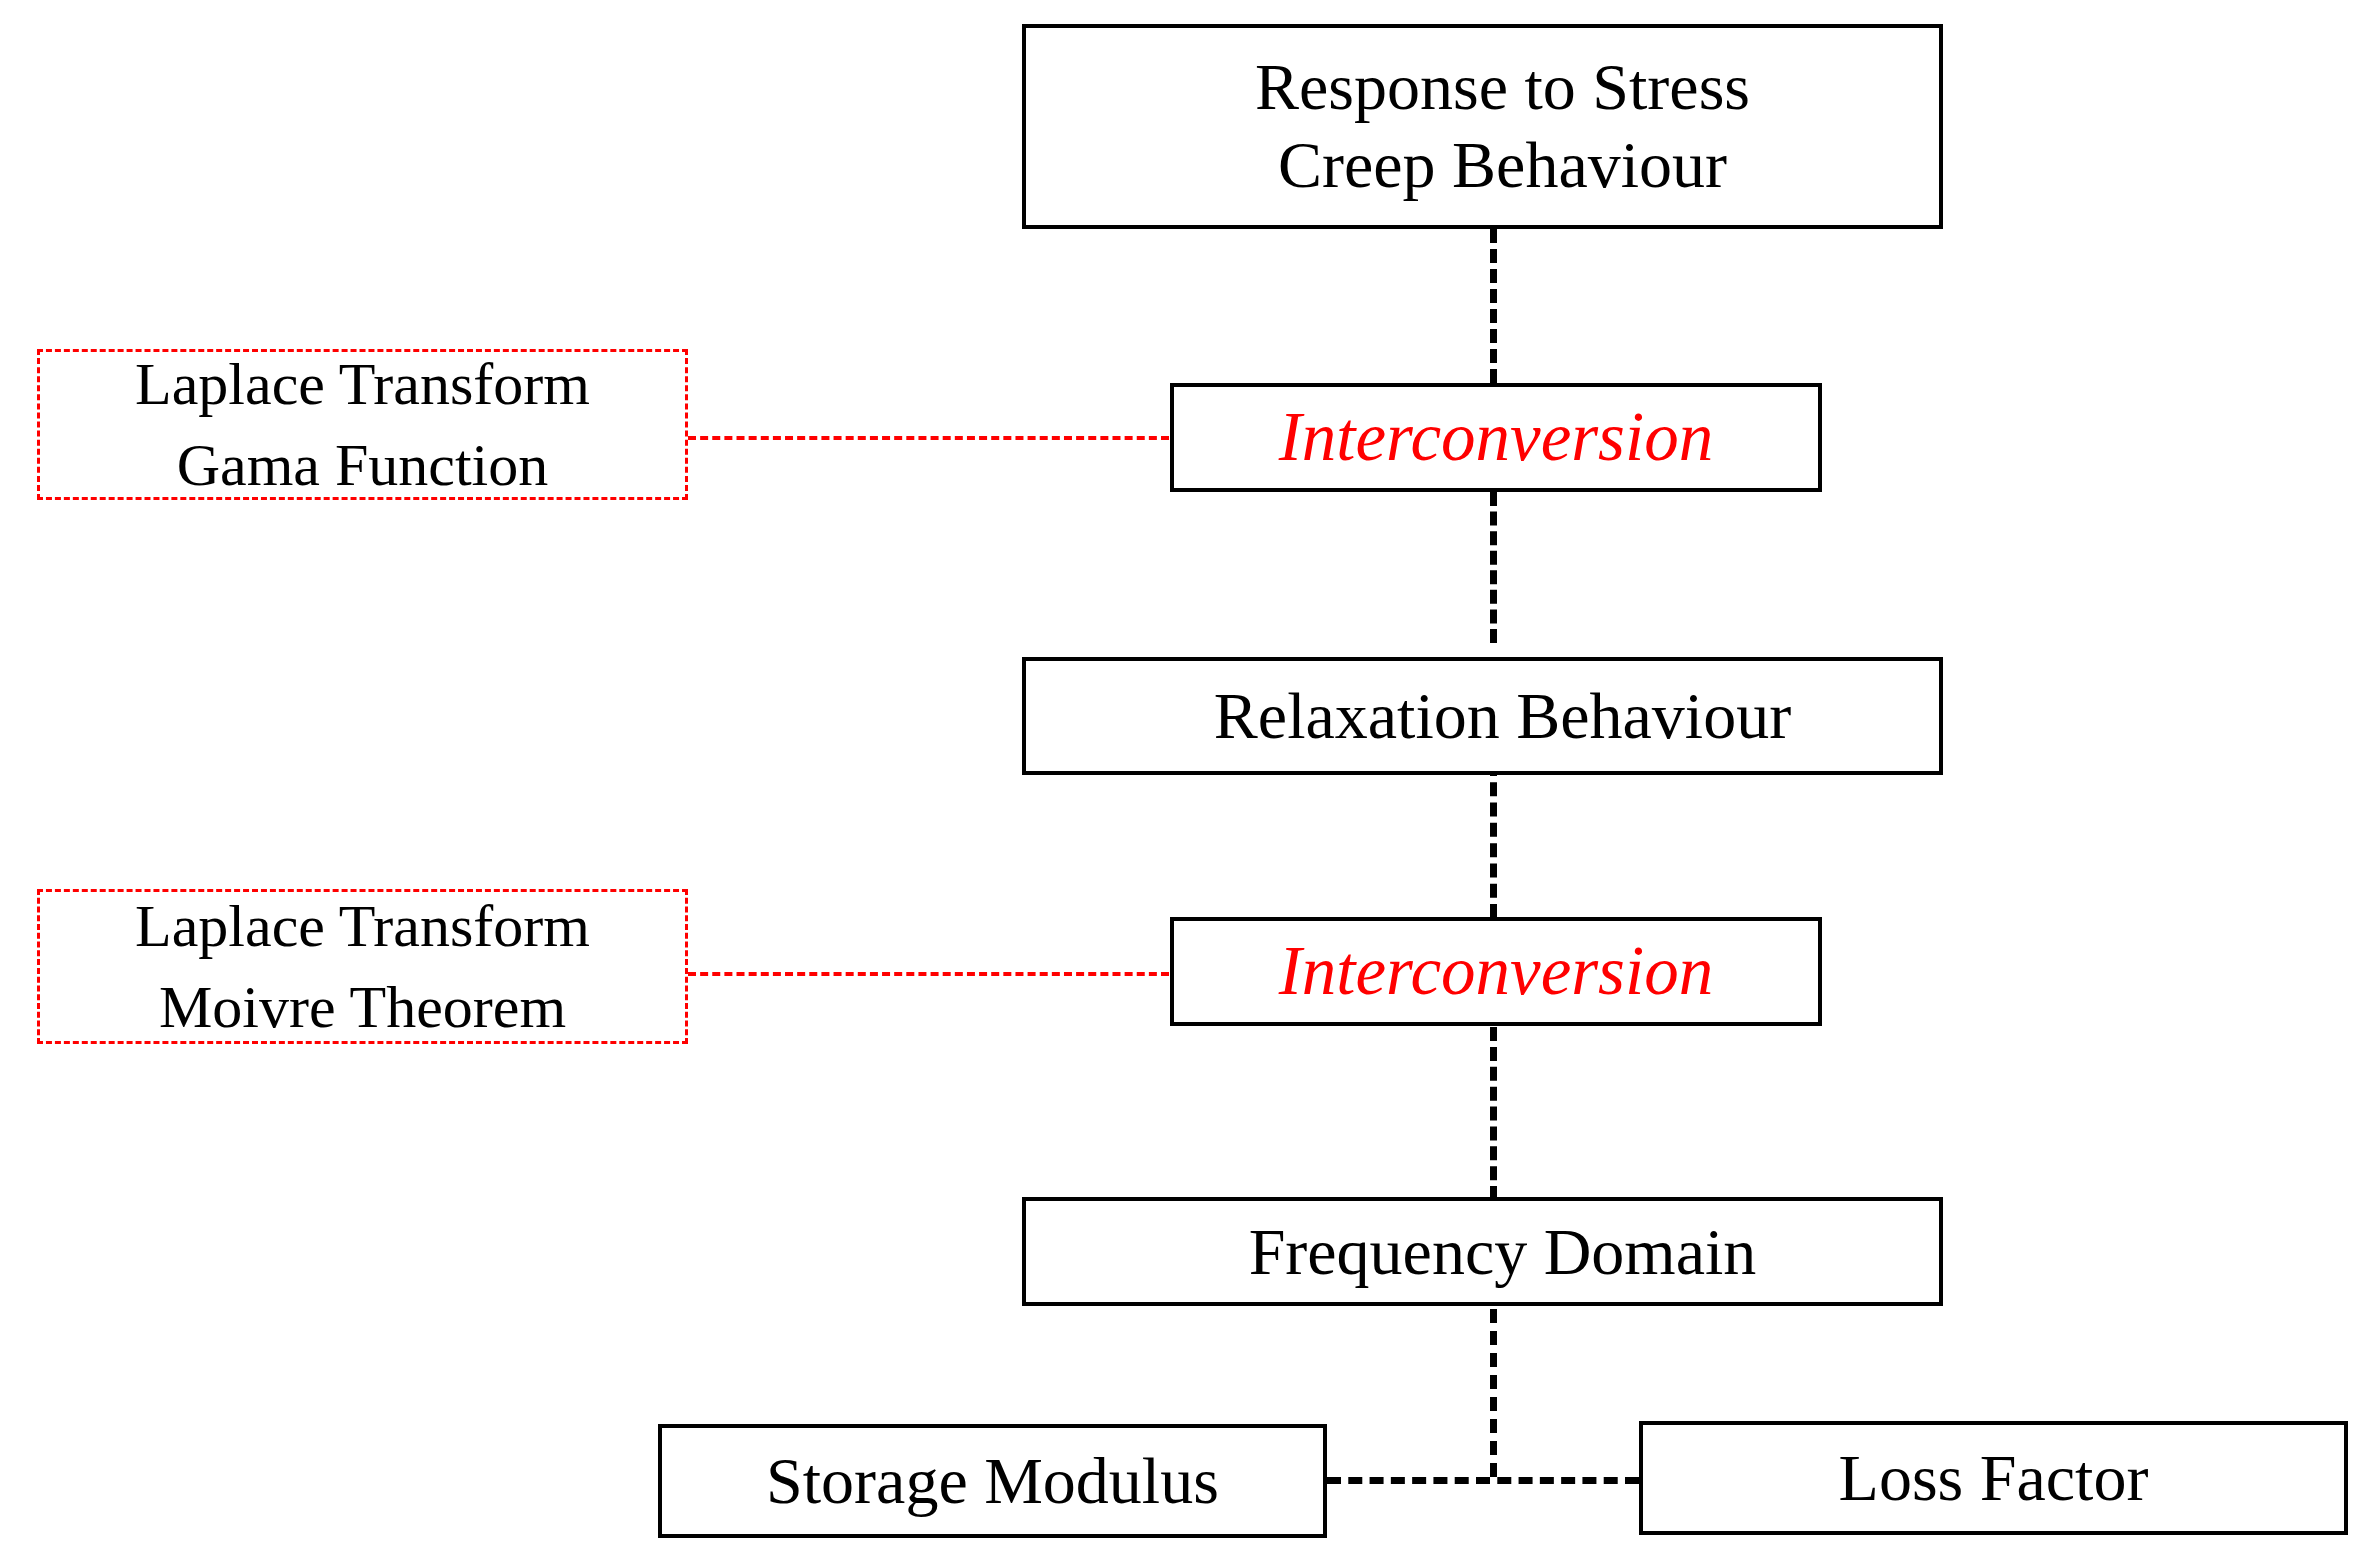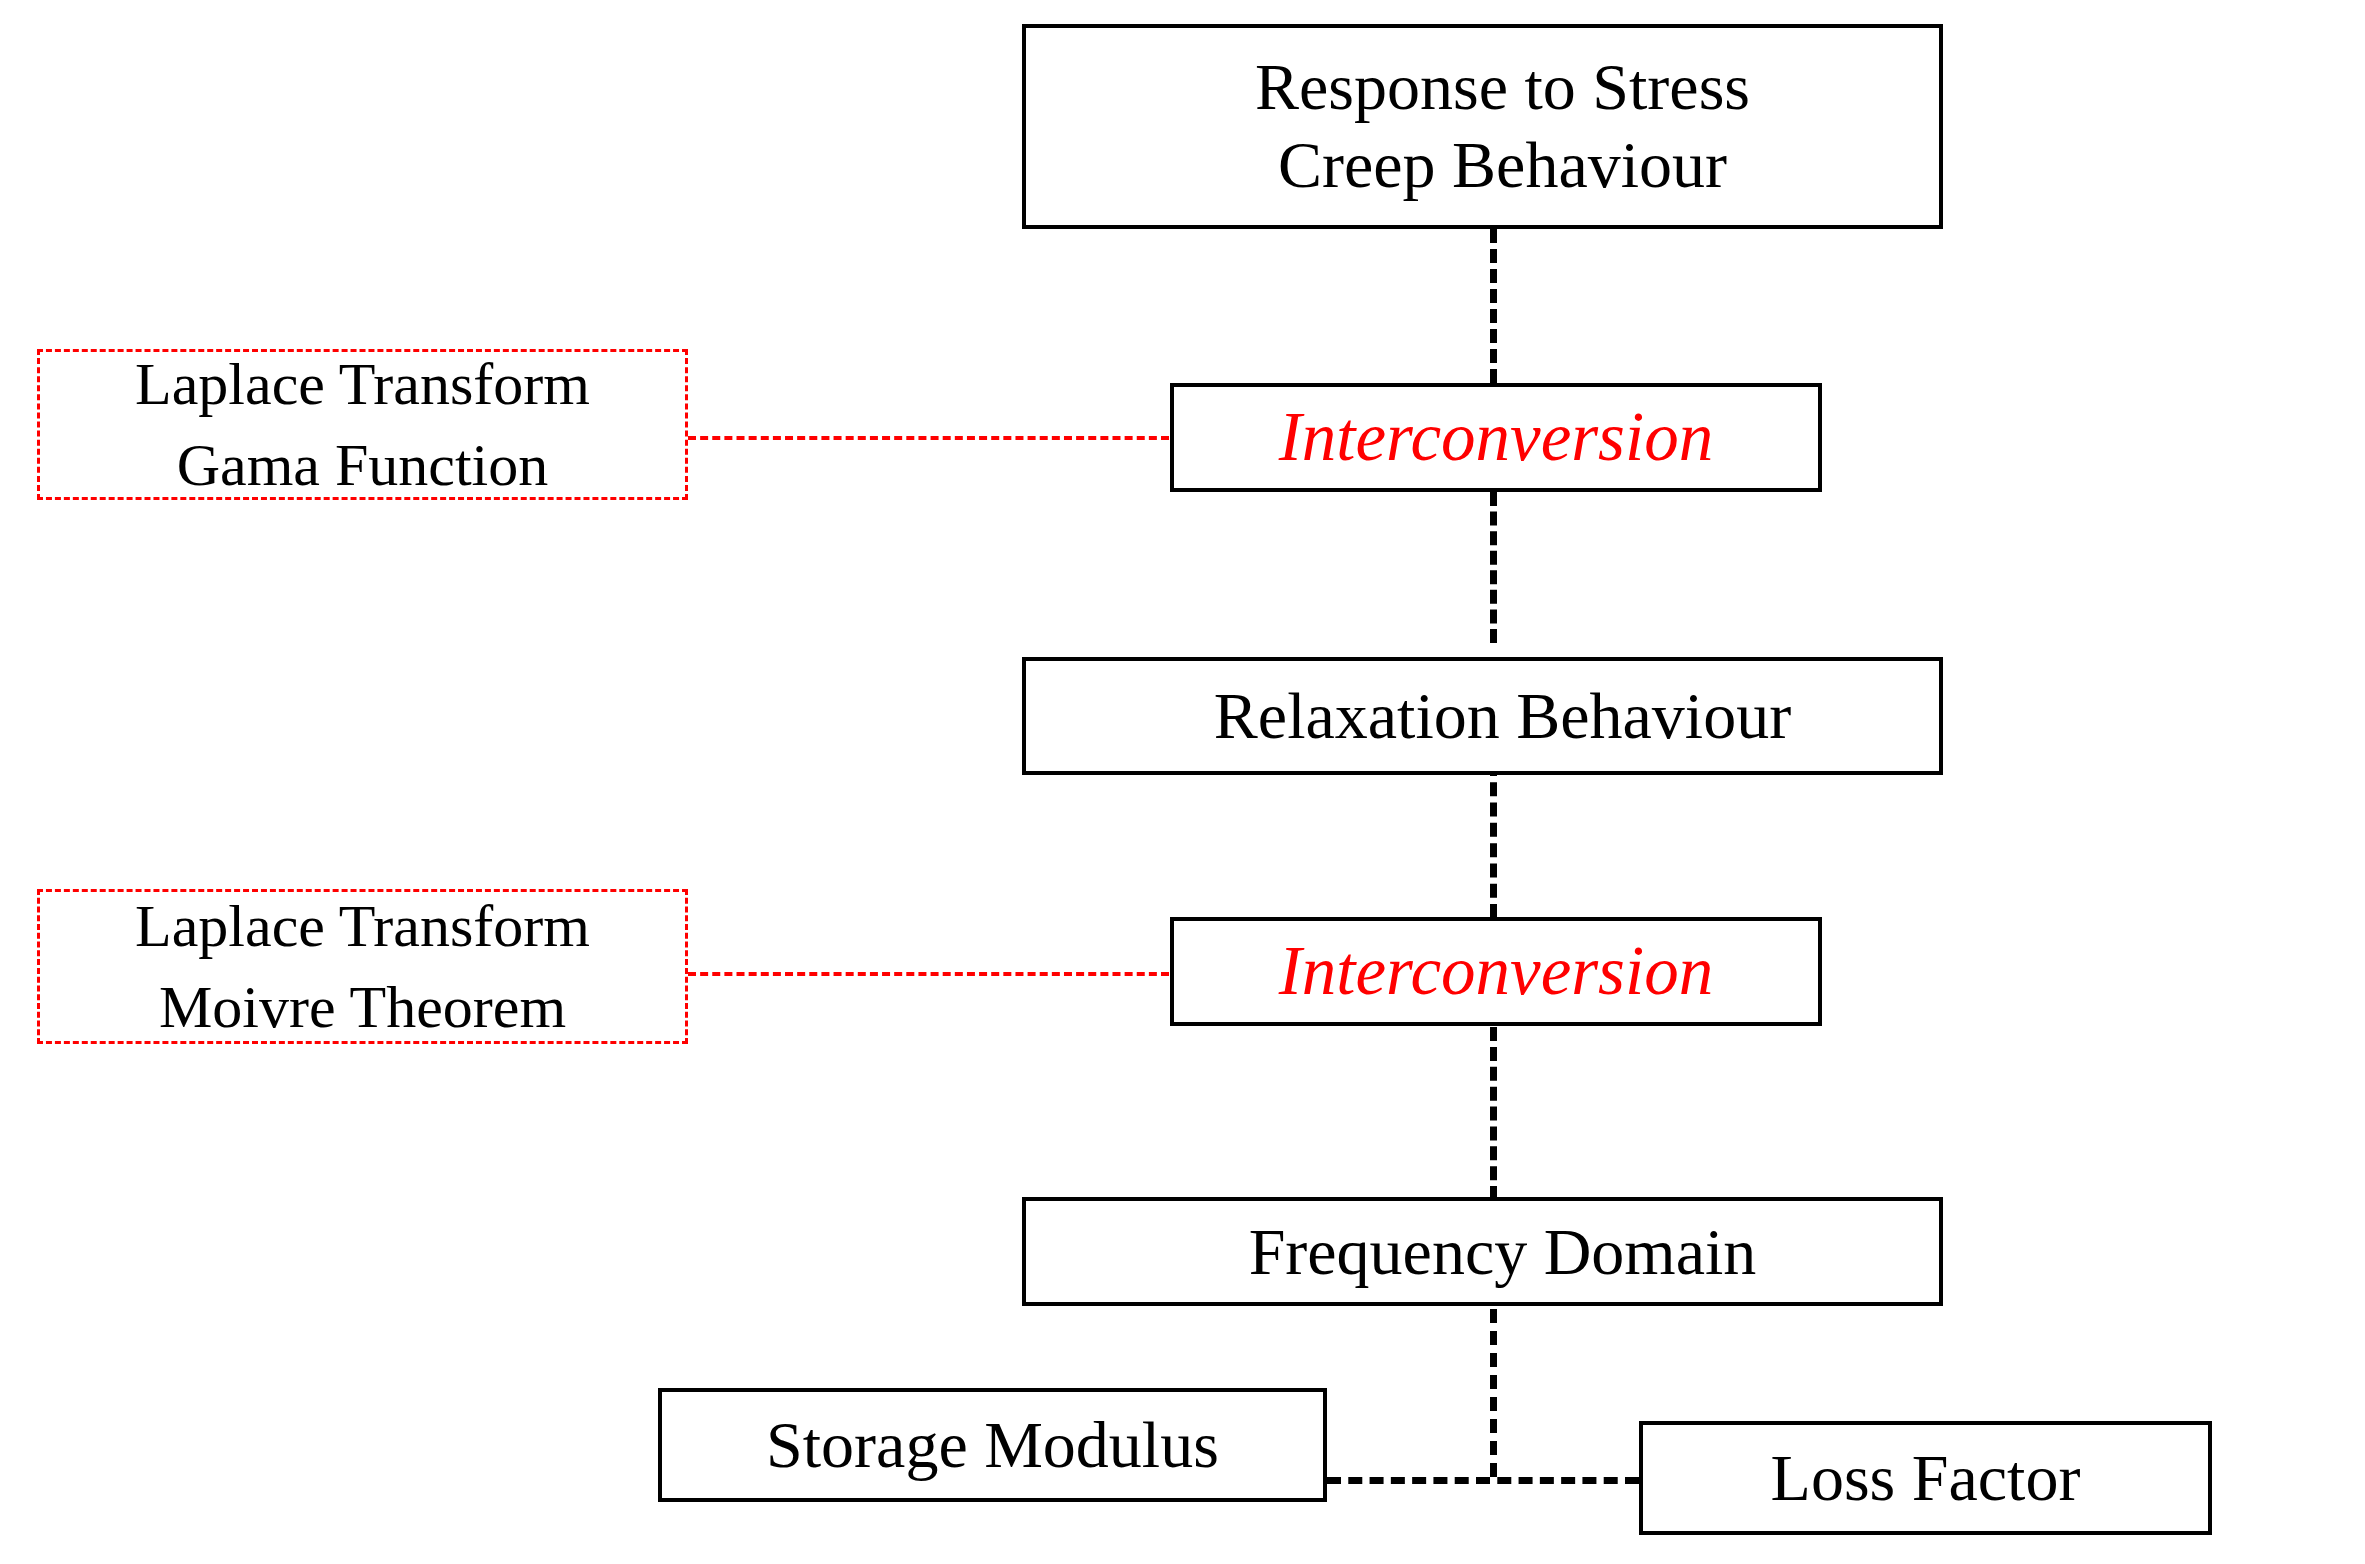--- a/index.html
+++ b/index.html
@@ -84,23 +84,23 @@
 Creep Behaviour</div>
 
   <div class="box box-inter" style="left:1170px; top:383px; width:652px; height:109px;">Interconversion</div>
 
   <div class="box box-main" style="left:1022px; top:644px; width:921px; height:118px;margin-top:13px;">Relaxation Behaviour</div>
 
   <div class="box box-inter" style="left:1170px; top:917px; width:652px; height:109px;">Interconversion</div>
 
   <div class="box box-main" style="left:1022px; top:1197px; width:921px; height:109px;text-align:center;">Frequency Domain</div>
 
-  <div class="box box-bottom" style="left:658px; top:1388px; width:669px; height:114px;">Storage Modulus</div>
+  <div class="box box-bottom" style="left:658px; top:1424px; width:669px; height:114px;">Storage Modulus</div>
 
-  <div class="box box-bottom" style="left:1639px; top:1421px; width:573px; height:114px;">Loss Factor</div>
+  <div class="box box-bottom" style="left:1639px; top:1421px; width:709px; height:114px;">Loss Factor</div>
 
   <div class="dashbox" style="left:37px; top:349px; width:651px; height:151px;">Laplace Transform
 Gama Function</div>
 
   <div class="dashbox" style="left:37px; top:889px; width:651px; height:155px;">Laplace Transform
 Moivre Theorem</div>
 
 </div>
 
 

